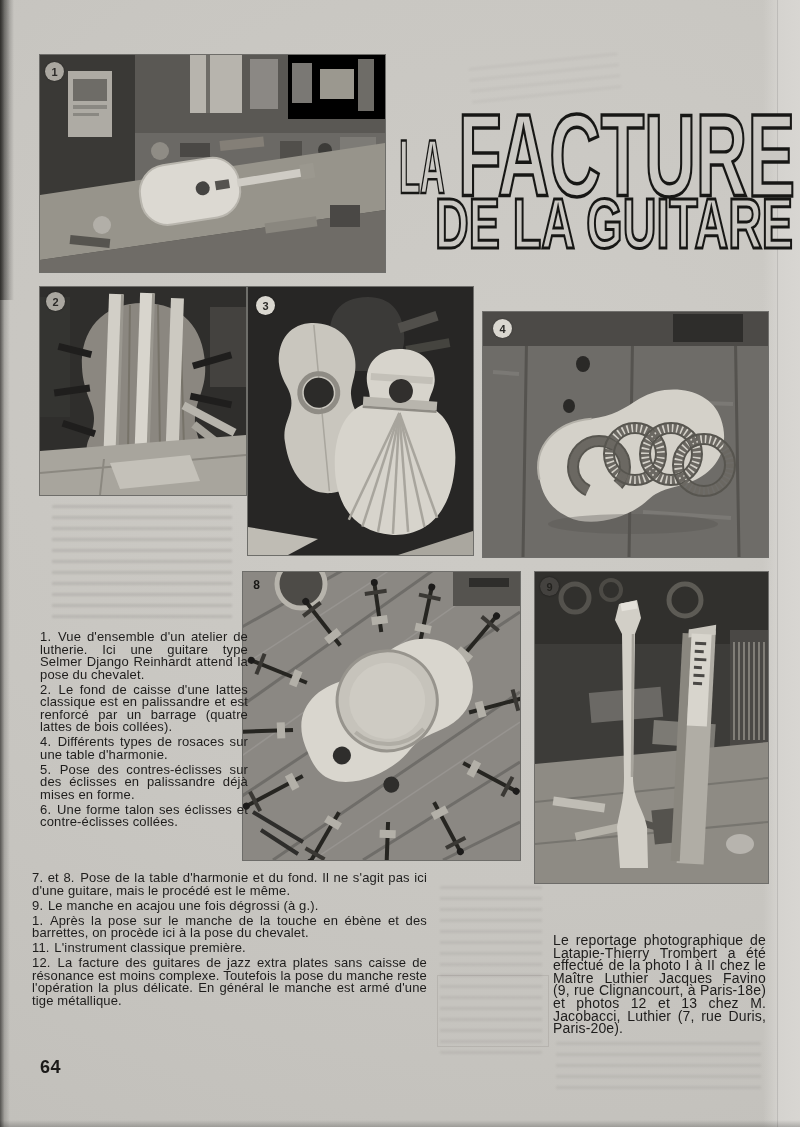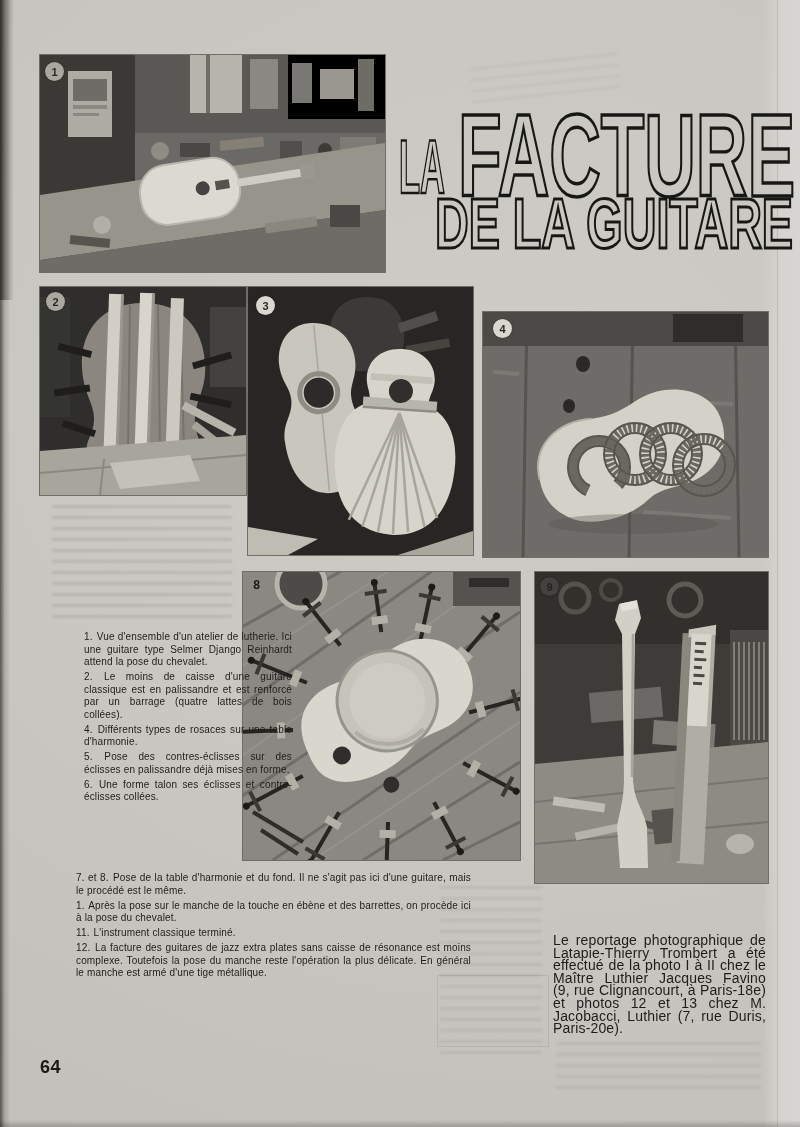--- a/index.html
+++ b/index.html
@@ -45,21 +45,21 @@
   .badge-dark{background:#44423f; color:#23221f; box-shadow:0 0 2px rgba(0,0,0,.5);}
   .badge-plain{background:transparent; color:#191816; font-size:12px; box-shadow:none;}
   
   .title-wrap{left:394px; top:103px; width:406px; height:152px;}
   .title-wrap text{
     font-family:"Liberation Sans", sans-serif;
     font-weight:bold; fill:#cac8c3; stroke:#171715;
   }
   
   .caps{position:absolute; text-align:justify;
-    font-size:10px; line-height:12.5px; letter-spacing:.15px; color:#1e1d1c;margin-left:44px;}
+    font-size:13px; line-height:12.5px; letter-spacing:.15px; color:#1e1d1c;}
   .caps p{margin:0 0 2.5px 0;}
   .capnum{padding-right:1px;}
   .credit{position:absolute; left:553px; top:934px; width:213px;
     text-align:justify; font-size:14px; line-height:12.6px; letter-spacing:.15px; color:#1e1d1c;}
   .pagenum{position:absolute; left:40px; top:1057px;
     font-size:18px; font-weight:bold; letter-spacing:.5px; color:#1b1a19;text-align:right;}
 </style>
 </head>
 <body>
 
@@ -379,28 +379,29 @@
         <rect x="155" y="102" width="11" height="3"></rect>
           <rect x="155" y="110" width="9" height="3"></rect>
       </g>
     </g>
   </svg>
 </div>
 <div class="badge badge-dark" style="left:540px;top:577px;">9</div>
 
 <div class="caps" style="left:40px;top:631px;width:208px;">
   <p><span class="capnum">1.</span> <span>Vue d'ensemble d'un atelier de lutherie. Ici une guitare type Selmer Django Reinhardt attend la pose du chevalet.</span></p>
-  <p><span class="capnum">2.</span> <span>Le moins de caisse d'une guitare classique est en palissandre et est renforcé par un barrage (quatre lattes de bois collées).</span></p>
+  <p><span class="capnum">2.</span> <span>Le fond de caisse d'une lattes classique est en palissandre et est renforcé par un barrage (quatre lattes de bois collées).</span></p>
   <p><span class="capnum">4.</span> <span>Différents types de rosaces sur une table d'harmonie.</span></p>
   <p><span class="capnum">5.</span> <span>Pose des contres-éclisses sur des éclisses en palissandre déjà mises en forme.</span></p>
   <p><span class="capnum">6.</span> <span>Une forme talon ses éclisses et contre-éclisses collées.</span></p>
 </div>
 
 <div class="caps" style="left:32px;top:872px;width:395px;">
   <p><span class="capnum">7. et 8.</span> <span>Pose de la table d'harmonie et du fond. Il ne s'agit pas ici d'une guitare, mais le procédé est le même.</span></p>
+  <p><span class="capnum">9.</span> <span>Le manche en acajou une fois dégrossi (à g.).</span></p>
   <p><span class="capnum">1.</span> <span>Après la pose sur le manche de la touche en ébène et des barrettes, on procède ici à la pose du chevalet.</span></p>
-  <p><span class="capnum">11.</span> <span>L'instrument classique terminé.</span></p>
+  <p><span class="capnum">11.</span> <span>L'instrument classique première.</span></p>
   <p><span class="capnum">12.</span> <span>La facture des guitares de jazz extra plates sans caisse de résonance est moins complexe. Toutefois la pose du manche reste l'opération la plus délicate. En général le manche est armé d'une tige métallique.</span></p>
 </div>
 
 <div class="credit">Le reportage photographique de Latapie-Thierry Trombert a été effectué de la photo I à II chez le Maître Luthier Jacques Favino (9, rue Clignancourt, à Paris-18e) et photos 12 et 13 chez M. Jacobacci, Luthier (7, rue Duris, Paris-20e).</div>
 
 <div class="pagenum">64</div>
 
 </body></html>

